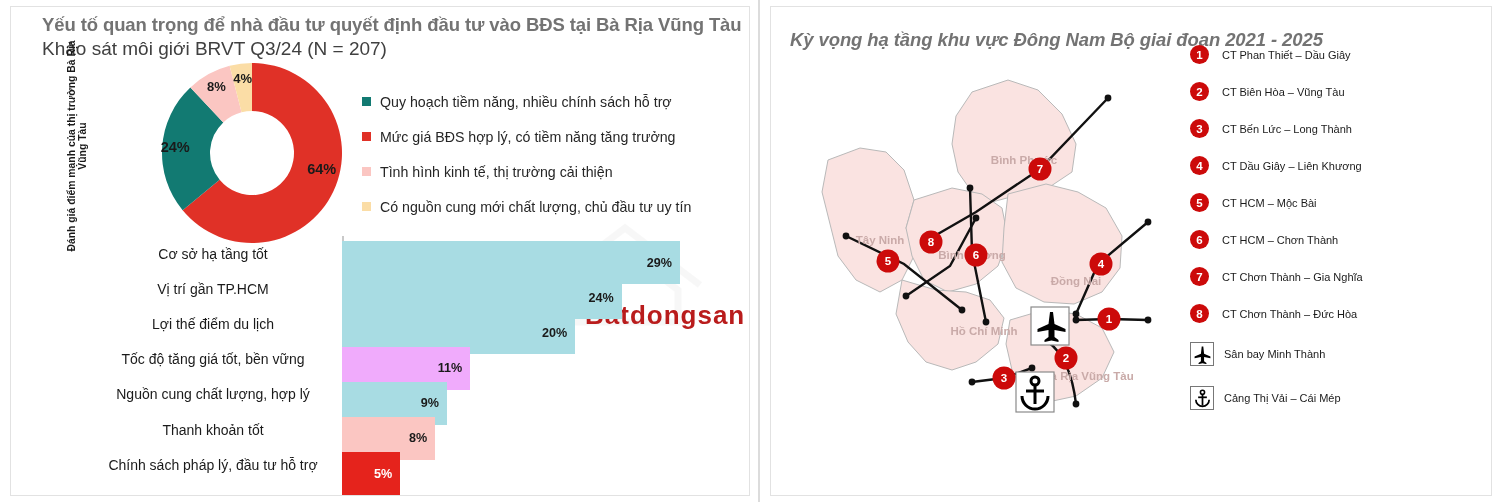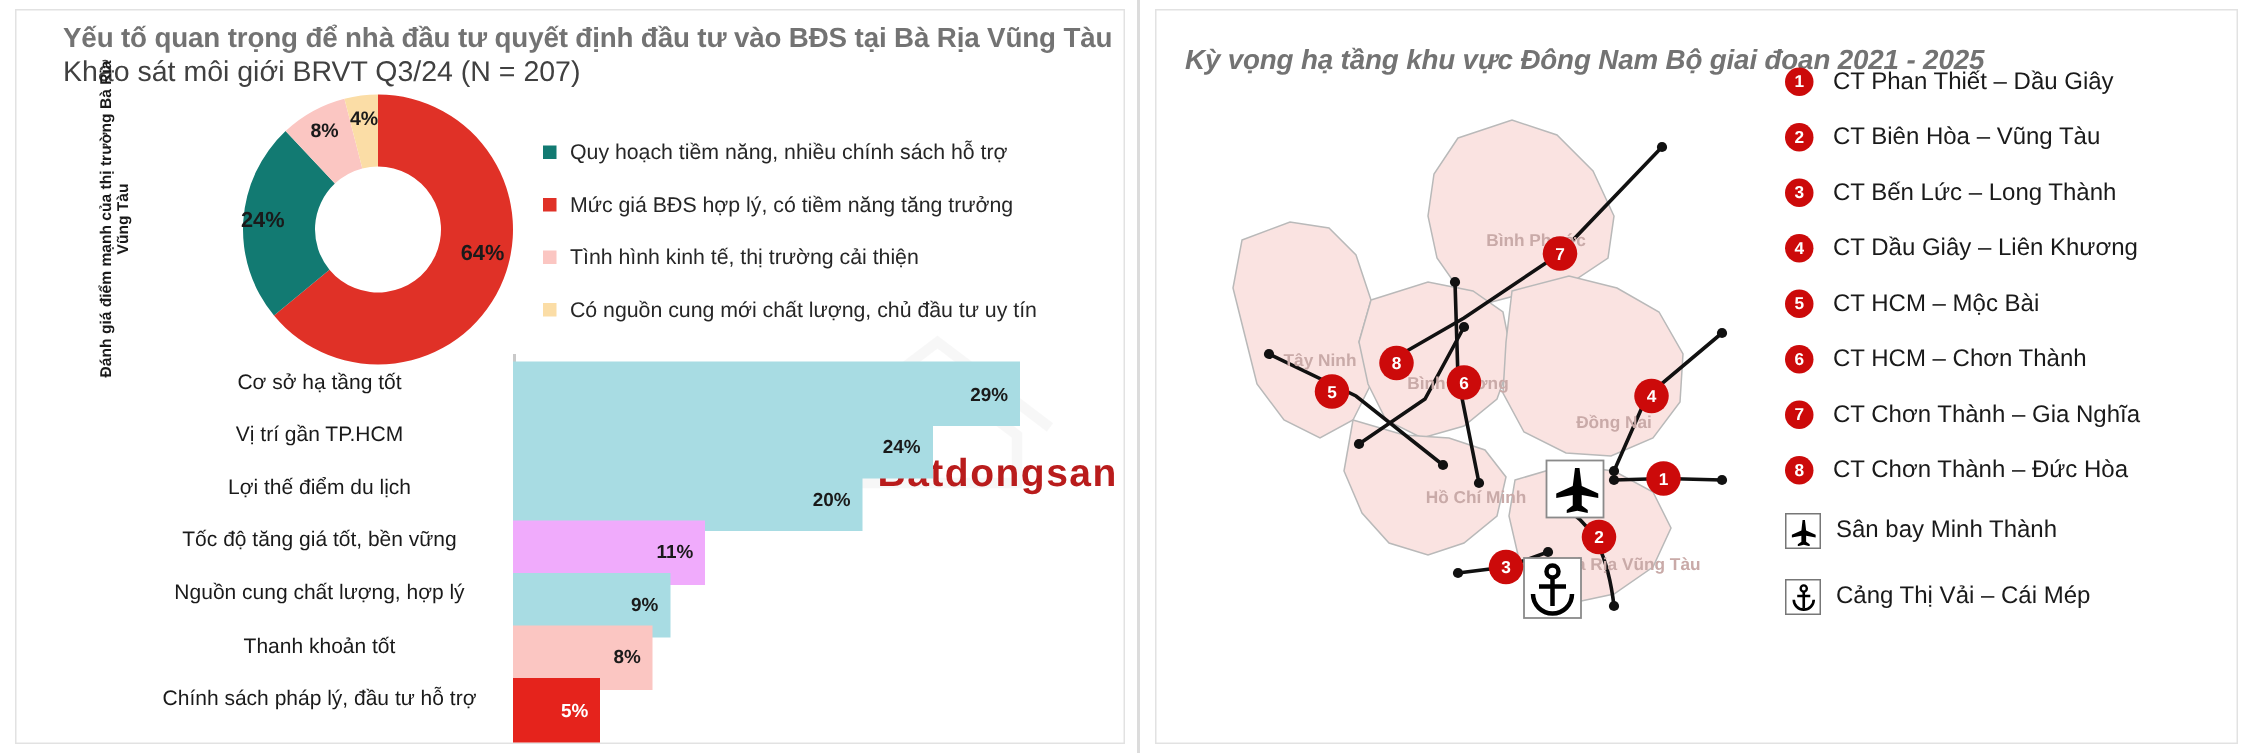--- a/index.html
+++ b/index.html
@@ -83,21 +83,21 @@
 
   
   #route-legend { position:absolute; left:430px; top:36px; width:300px; }
   .rl-row { display:flex; align-items:center; height:37px; }
   .rl-badge {
     width:19px; height:19px; border-radius:50%; background:#cc0a0a;
     color:#fff; font-size:11.5px; font-weight:700;
     display:flex; align-items:center; justify-content:center;
     flex:0 0 auto; margin-right:13px;
   }
-  .rl-tx { font-size:16px; color:#1a1a1a; white-space:nowrap; }
+  .rl-tx { font-size:11px; color:#1a1a1a; white-space:nowrap; }
   .rl-iconbox {
     width:24px; height:24px; border:1.3px solid #777; background:#fff;
     display:flex; align-items:center; justify-content:center;
     flex:0 0 auto; margin-right:10px;
   }
   .rl-iconbox svg { width:19px; height:19px; }
   .rl-row.icon-row { height:44px; }
 
   
   #wm {

